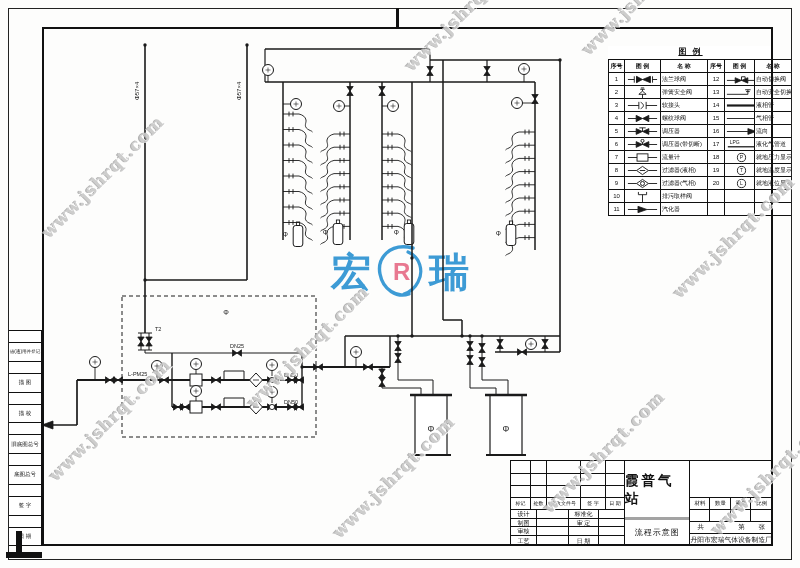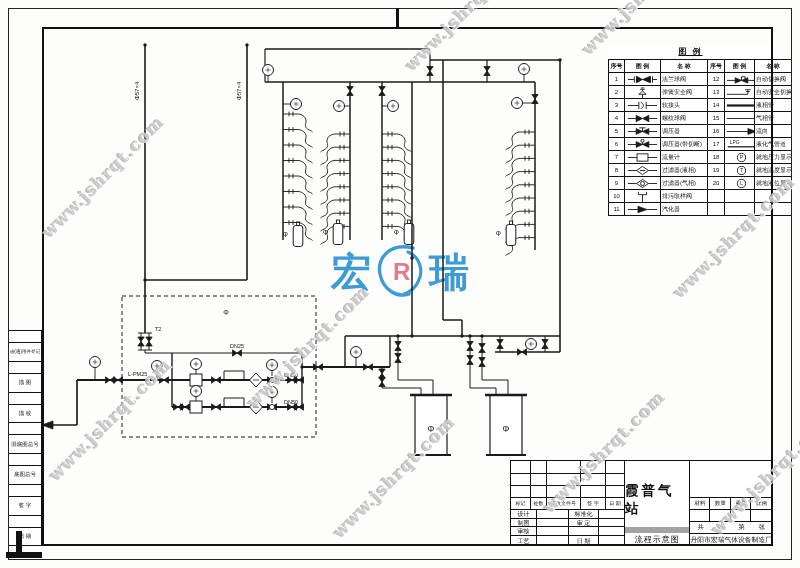--- a/index.html
+++ b/index.html
@@ -27,21 +27,21 @@
   #title-block{position:absolute;left:510px;top:460px;width:263px;height:86px;border:1.5px solid #111;box-sizing:border-box;display:flex;z-index:3;background:#fff;}
   #title-block *{box-sizing:border-box;}
   .tb-a{width:115px;border-right:1px solid #111;display:flex;flex-direction:column;}
   .tb-b{width:66px;border-right:1px solid #111;display:flex;flex-direction:column;}
   .tb-c{flex:1;display:flex;flex-direction:column;}
   .tb-row{display:flex;border-bottom:1px solid #111;}
   .tb-row:last-child{border-bottom:none;}
   .tb-cell{border-right:1px solid #111;display:flex;align-items:center;justify-content:center;font-size:5px;line-height:1;overflow:hidden;white-space:nowrap;}
   .tb-cell:last-child{border-right:none;}
   .tb-title{flex:1;display:flex;align-items:flex-end;justify-content:center;padding-bottom:9px;font-size:13.5px;font-weight:bold;letter-spacing:3px;}
-  .tb-name{height:18px;border-top:6px solid #a3a3a3;display:flex;align-items:center;justify-content:center;font-size:8px;letter-spacing:1px;}
+  .tb-name{height:28px;border-top:3px solid #a3a3a3;display:flex;align-items:center;justify-content:center;font-size:8px;letter-spacing:1px;}
   .tb-company{flex:1;display:flex;align-items:center;justify-content:center;font-size:6.8px;white-space:nowrap;}
   .tb-sheet{display:flex;align-items:center;justify-content:space-around;font-size:6.5px;}
   
   .wm{position:absolute;z-index:5;font-family:"DejaVu Serif","Liberation Serif",serif;font-size:17px;font-weight:bold;
       letter-spacing:1px;color:#c9c9c9;opacity:.92;transform:rotate(-45deg);transform-origin:0 50%;
       text-shadow:1px 1px 0 #ffffff,-1px -1px 0 #adadad;pointer-events:none;white-space:nowrap;}
 </style>
 </head>
 <body>
 

